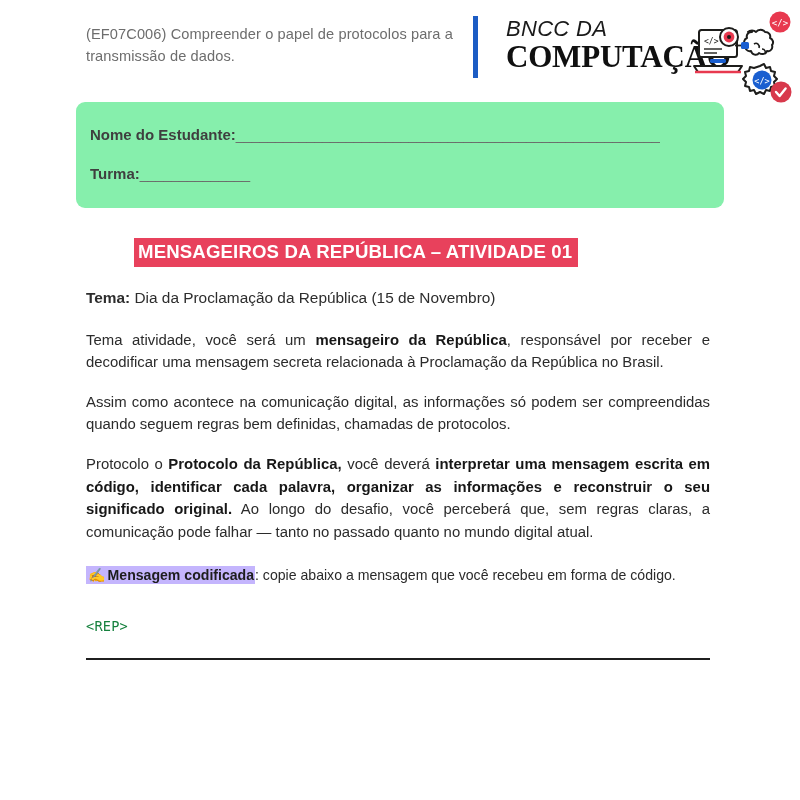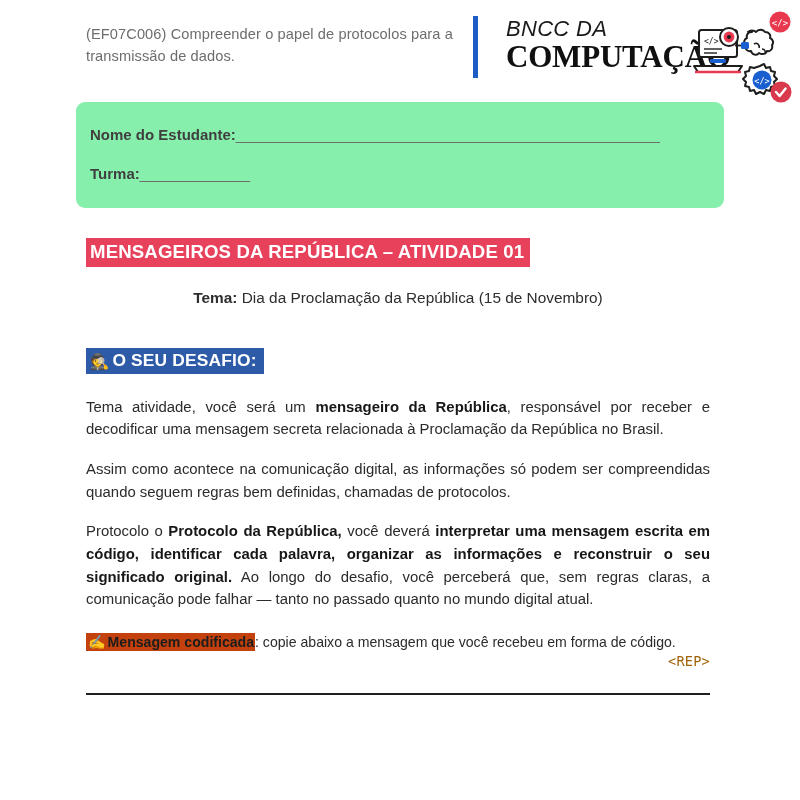--- a/index.html
+++ b/index.html
@@ -104,26 +104,26 @@
   }
   .title-bar {
     display: inline-block;
     background: #e8415c;
     color: #ffffff;
     font-size: 18.6px;
     font-weight: 700;
     letter-spacing: 0.15px;
     padding: 4px 6px 5px 4px;
     line-height: 1.05;
+    margin-left: 48px;
   }
   .tema {
     margin-top: 22px;
     font-size: 15.4px;
     color: #2d2d2d;
-    text-align: center;
   }
   .tema b { font-weight: 700; }
 
   .section-head {
     display: inline-block;
     background: #2e5ba8;
     color: #ffffff;
     font-size: 17.4px;
     font-weight: 700;
     letter-spacing: 0.15px;
@@ -147,33 +147,33 @@
   p.body:first-of-type { margin-top: 22px; }
   p.body b { font-weight: 700; color: #171717; }
 
   .coded-line {
     margin-top: 21px;
     font-size: 14.1px;
     color: #2b2b2b;
     line-height: 1.5;
   }
   .coded-hl {
-    background: #c2410c;
+    background: #c4b5fd;
     font-weight: 700;
     color: #1d1d1d;
     padding: 1px 1px 1px 2px;
   }
   .coded-hl .emoji { font-weight: 400; margin-right: 2px; }
 
   .rep-code {
+    margin-top: 32px;
     font-family: "DejaVu Sans Mono", monospace;
     font-size: 13.6px;
-    color: #a16207;
+    color: #15803d;
     letter-spacing: 0.2px;
-    text-align: right;
   }
   .answer-rule {
     margin-top: 24px;
     width: 624px;
     height: 0;
     border-top: 2px solid #1f1f1f;
   }
 </style>
 </head>
 <body>
@@ -236,23 +236,20 @@
 </div>
 
 <div class="content">
 
   <div class="title-bar">MENSAGEIROS DA REPÚBLICA – ATIVIDADE 01</div>
 
   <div class="tema">
     <b>Tema:</b><span> Dia da Proclamação da República (15 de Novembro)</span>
   </div>
 
-  <div class="section-head">
-    <span class="emoji">🕵️</span><span>O SEU DESAFIO:</span>
-  </div>
 
   <p class="body"><span>Tema atividade, você será um </span><b>mensageiro da República</b><span>, responsável por receber e decodificar uma mensagem secreta relacionada à Proclamação da República no Brasil.</span></p>
 
   <p class="body">Assim como acontece na comunicação digital, as informações só podem ser compreendidas quando seguem regras bem definidas, chamadas de protocolos.</p>
 
   <p class="body"><span>Protocolo o </span><b>Protocolo da República,</b><span> você deverá </span><b>interpretar uma mensagem escrita em código, identificar cada palavra, organizar as informações e reconstruir o seu significado original.</b><span> Ao longo do desafio, você perceberá que, sem regras claras, a comunicação pode falhar — tanto no passado quanto no mundo digital atual.</span></p>
 
 
   <div class="coded-line"><span class="coded-hl"><span class="emoji">✍️</span><span>Mensagem codificada</span></span><span>: copie abaixo a mensagem que você recebeu em forma de código.</span></div>
 

